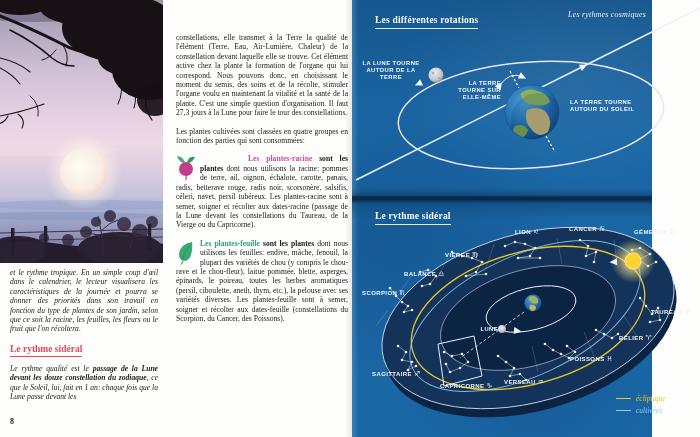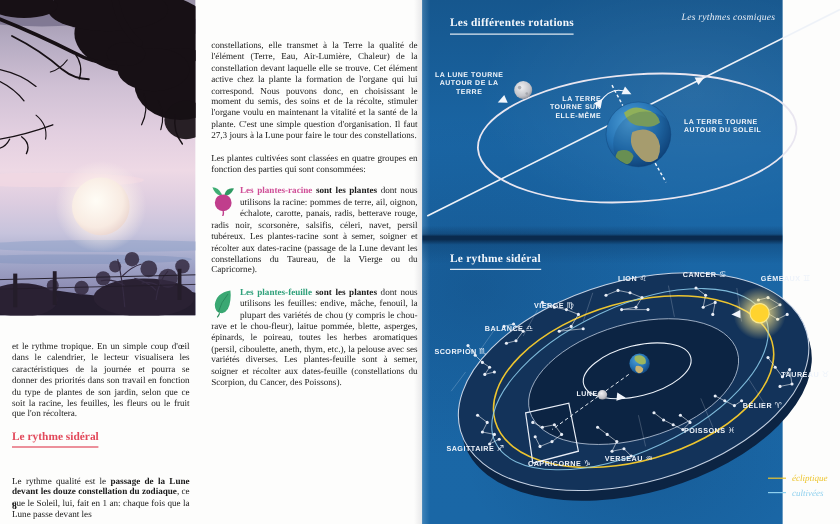--- a/index.html
+++ b/index.html
@@ -8,25 +8,25 @@
   
   .page-left{position:absolute;left:0;top:0;width:352px;height:437px;background:#fdfdfc;}
   .page-left::after{content:"";position:absolute;right:0;top:0;width:7px;height:100%;
           background:linear-gradient(90deg,rgba(0,0,0,0) 0%,rgba(40,40,60,0.10) 100%);}
   .photo{position:absolute;left:0;top:0;width:163px;height:263px;overflow:hidden;}
   .col-main{position:absolute;left:176px;top:33px;width:172px;color:#1a1a1a;
             font-size:7.6px;line-height:9.4px;text-align:justify;}
   .col-main p{margin:0 0 9px 0;}
   .col-left{position:absolute;left:10px;top:268px;width:148px;color:#1a1a1a;
             font-size:7.6px;line-height:9.4px;text-align:justify;}
-  .col-left p{margin:16px 0 8px 0;}
+  .col-left p{margin:0 0 8px 0;font-style:italic;}
   .red-head{display:inline-block;color:#e2495b;font-weight:bold;font-size:9.5px;
             border-bottom:1px solid #e2495b;padding-bottom:1.5px;margin:3px 0 7px 0;}
   .lead{font-weight:bold;}
-  .lead.pink{color:#cf4d96;}
+  .lead.pink{color:#cf4d96;margin-left:48px;}
   .lead.green{color:#2fa07a;}
   .icon-float{float:left;width:20px;height:25px;margin:1px 4px 0 0;}
   .pagenum{position:absolute;left:10px;top:417px;font-size:8px;font-weight:bold;color:#1a1a1a;}
   
   .page-right{position:absolute;left:352px;top:0;width:300px;height:437px;
       background-color:#1a66a5;
       background-image:
         radial-gradient(ellipse 300px 180px at 75% 18%, rgba(255,255,255,0.07), transparent 60%),
         radial-gradient(ellipse 280px 220px at 15% 55%, rgba(8,40,80,0.20), transparent 65%),
         radial-gradient(ellipse 240px 170px at 60% 88%, rgba(8,40,80,0.16), transparent 60%),
@@ -49,21 +49,21 @@
   .earth-self-l{left:101px;top:80px;width:48px;text-align:right;}
   .earth-sun-l{left:218px;top:99px;width:80px;text-align:left;}
   .lune-l{left:120px;top:326px;width:26px;text-align:right;}
   .sign{position:absolute;color:#eef3fa;font-family:"Liberation Sans","DejaVu Sans",sans-serif;
       font-weight:bold;font-size:6px;letter-spacing:.4px;white-space:nowrap;}
   .sign .zsym{font-weight:normal;font-size:6.8px;margin-left:2px;font-family:"DejaVu Sans",sans-serif;}
   .s-lion{left:163px;top:228px;}   .s-cancer{left:217px;top:225px;} .s-gemeaux{left:282px;top:228px;}
   .s-vierge{left:93px;top:251px;}  .s-balance{left:52px;top:270px;} .s-scorpion{left:10px;top:289px;}
   .s-sagittaire{left:20px;top:370px;} .s-capricorne{left:88px;top:382px;} .s-verseau{left:152px;top:378px;}
   .s-poissons{left:218px;top:355px;}  .s-belier{left:267px;top:334px;}    .s-taureau{left:299px;top:308px;}
-  .legend{position:absolute;left:288px;top:394px;font-size:7.5px;font-style:italic;}
+  .legend{position:absolute;left:264px;top:394px;font-size:7.5px;font-style:italic;}
   .legend-row{display:flex;align-items:center;margin-bottom:3px;}
   .legend-line{display:inline-block;width:15px;height:0;border-top:1.6px solid;margin-right:5px;}
   .leg-ecl{color:#edc52f;} .leg-ecl .legend-line{border-color:#edc52f;}
   .leg-eq{color:#8fd0ee;}  .leg-eq .legend-line{border-color:#8fd0ee;border-top-width:1.2px;}
 </style>
 </head>
 <body>
 
 <div class="spread">
 

